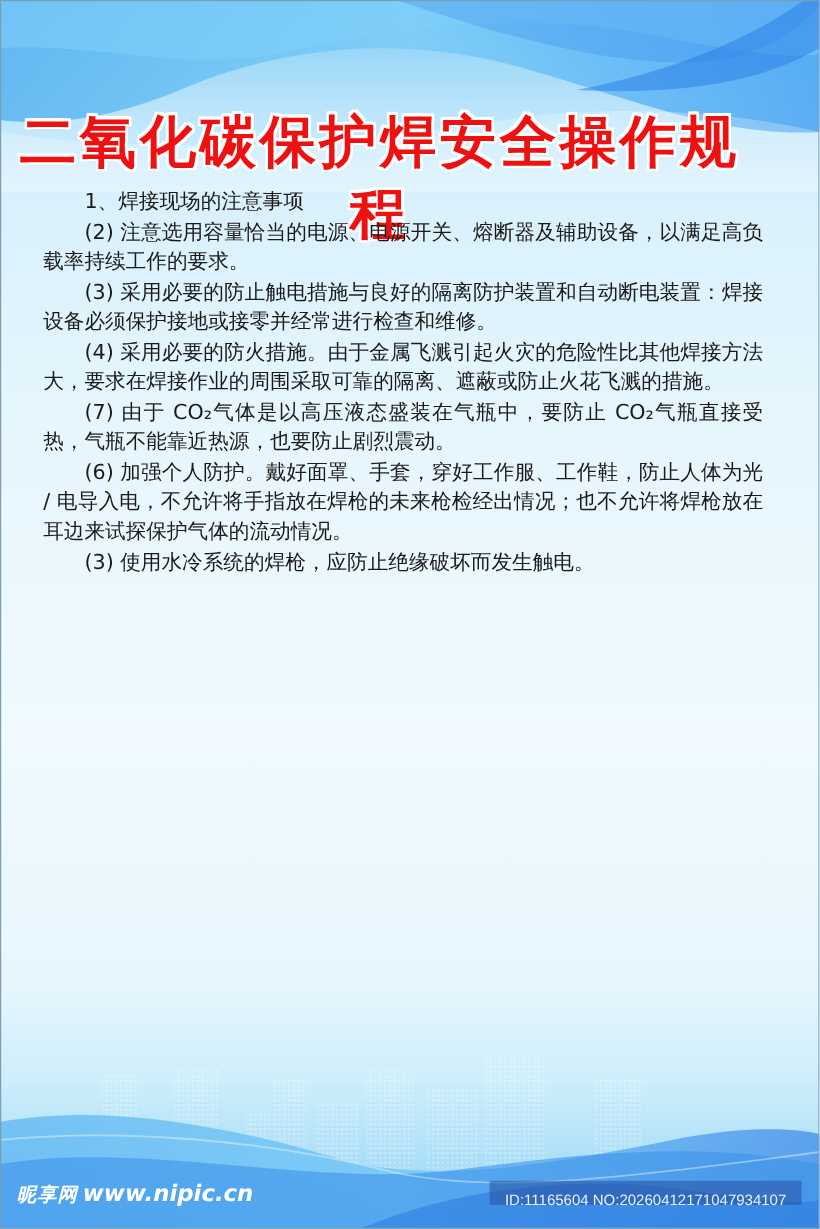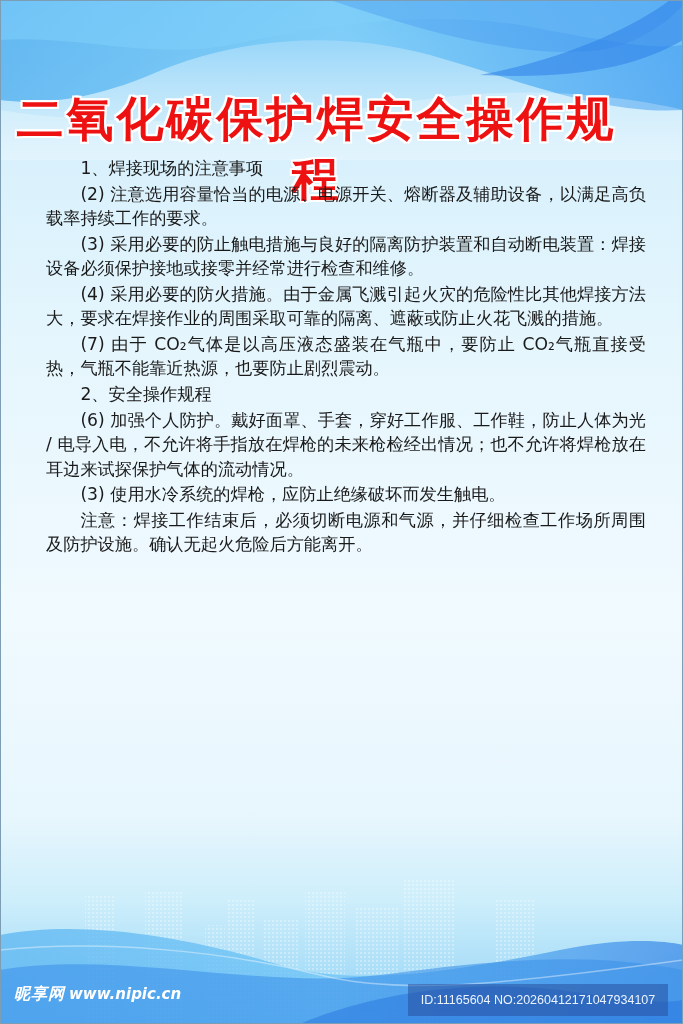--- a/index.html
+++ b/index.html
@@ -18,37 +18,37 @@
     .title {
       position: absolute; left: 0; top: 58px; width: 633px; text-align: center;
       font-size: 47px; font-weight: bold; letter-spacing: 3px; color: #ee1111;
       z-index: 2; line-height: 60px;
       text-shadow: -2px -2px 0 #fff, 2px -2px 0 #fff, -2px 2px 0 #fff, 2px 2px 0 #fff,
                    0 -2px 0 #fff, 0 2px 0 #fff, -2px 0 0 #fff, 2px 0 0 #fff;
       font-family: "DejaVu Sans", sans-serif;
     }
 
     .content {
-      position: absolute; left: 46px; top: 156px; width: 600px; z-index: 3;
+      position: absolute; left: 36px; top: 156px; width: 600px; z-index: 3;
       color: #1a1a1a; font-size: 17.2px; line-height: 24.3px;
       font-family: "DejaVu Sans", sans-serif;
     }
     .content p { margin: 0 0 1.5px 0; text-indent: 2em; text-align: justify; text-align-last: left; }
     .content p.heading { margin-bottom: 1.5px; }
 
     .logo {
       position: absolute; left: 14px; top: 984px; z-index: 4;
       color: #ffffff; font-style: italic; font-weight: bold; white-space: nowrap;
       font-family: "DejaVu Sans", sans-serif;
     }
     .logo .cn { font-size: 16px; letter-spacing: 1px; }
-    .logo .url { font-size: 15px; margin-left: 4px; }
+    .logo .url { font-size: 19px; margin-left: 4px; }
 
     .id-badge {
-      position: absolute; left: 408px; top: 984px; width: 260px; height: 32px;
+      position: absolute; left: 408px; top: 984px; width: 260px; height: 20px;
       background: rgba(40, 80, 160, 0.55); z-index: 4;
       color: #e9f3ff; font-size: 12.5px; line-height: 32px; text-align: center;
       font-family: "Liberation Sans", sans-serif; white-space: nowrap;
     }
   </style>
 </head>
 <body>
 
 <div class="frame"></div>
 
@@ -73,24 +73,22 @@
 </svg>
 
 <h1 class="title">二氧化碳保护焊安全操作规程</h1>
 
 <div class="content">
   <p class="heading">1、焊接现场的注意事项</p>
   <p>(2) 注意选用容量恰当的电源、电源开关、熔断器及辅助设备，以满足高负载率持续工作的要求。</p>
   <p>(3) 采用必要的防止触电措施与良好的隔离防护装置和自动断电装置：焊接设备必须保护接地或接零并经常进行检查和维修。</p>
   <p>(4) 采用必要的防火措施。由于金属飞溅引起火灾的危险性比其他焊接方法大，要求在焊接作业的周围采取可靠的隔离、遮蔽或防止火花飞溅的措施。</p>
   <p>(7) 由于 CO₂气体是以高压液态盛装在气瓶中，要防止 CO₂气瓶直接受热，气瓶不能靠近热源，也要防止剧烈震动。</p>
-  <p class="heading">2、安全操作规程</p>
   <p>(6) 加强个人防护。戴好面罩、手套，穿好工作服、工作鞋，防止人体为光 / 电导入电，不允许将手指放在焊枪的未来枪检经出情况；也不允许将焊枪放在耳边来试探保护气体的流动情况。</p>
   <p>(3) 使用水冷系统的焊枪，应防止绝缘破坏而发生触电。</p>
-  <p>注意：焊接工作结束后，必须切断电源和气源，并仔细检查工作场所周围及防护设施。确认无起火危险后方能离开。</p>
 </div>
 
 <svg class="bottom-bg" viewBox="0 0 683 144" preserveAspectRatio="none">
   <defs>
     <linearGradient id="bg1" x1="0" y1="0" x2="1" y2="0">
       <stop offset="0" stop-color="#5cb6f2"></stop>
       <stop offset="0.5" stop-color="#6cc3f6"></stop>
       <stop offset="1" stop-color="#3d8be8"></stop>
     </linearGradient>
     <pattern id="dots" x="0" y="0" width="4" height="4" patternUnits="userSpaceOnUse">

